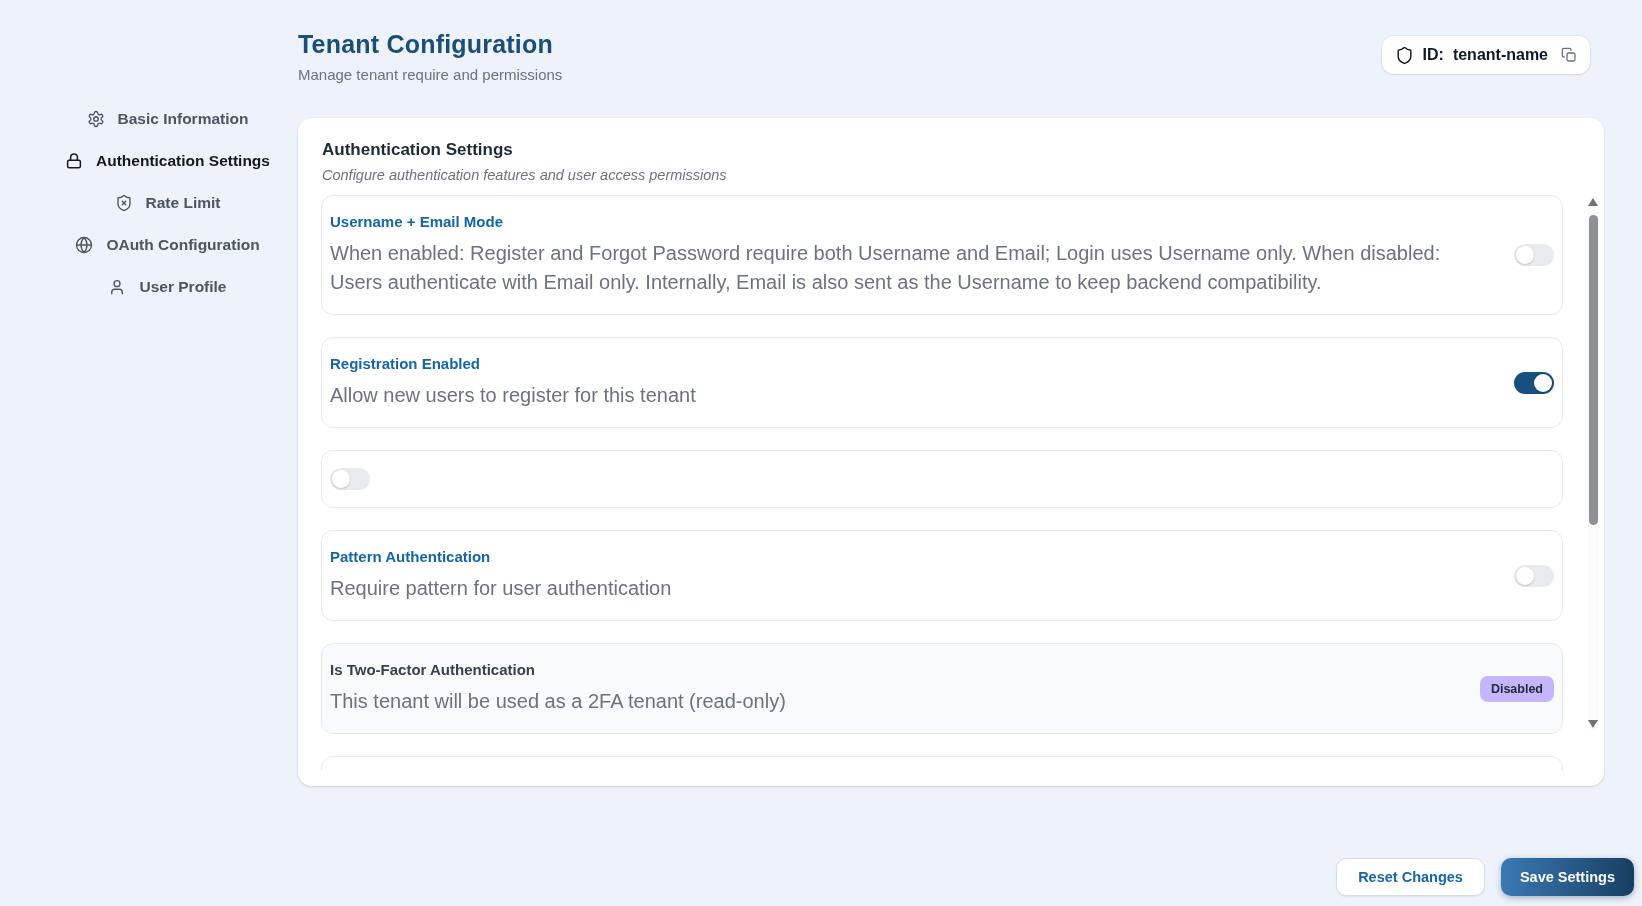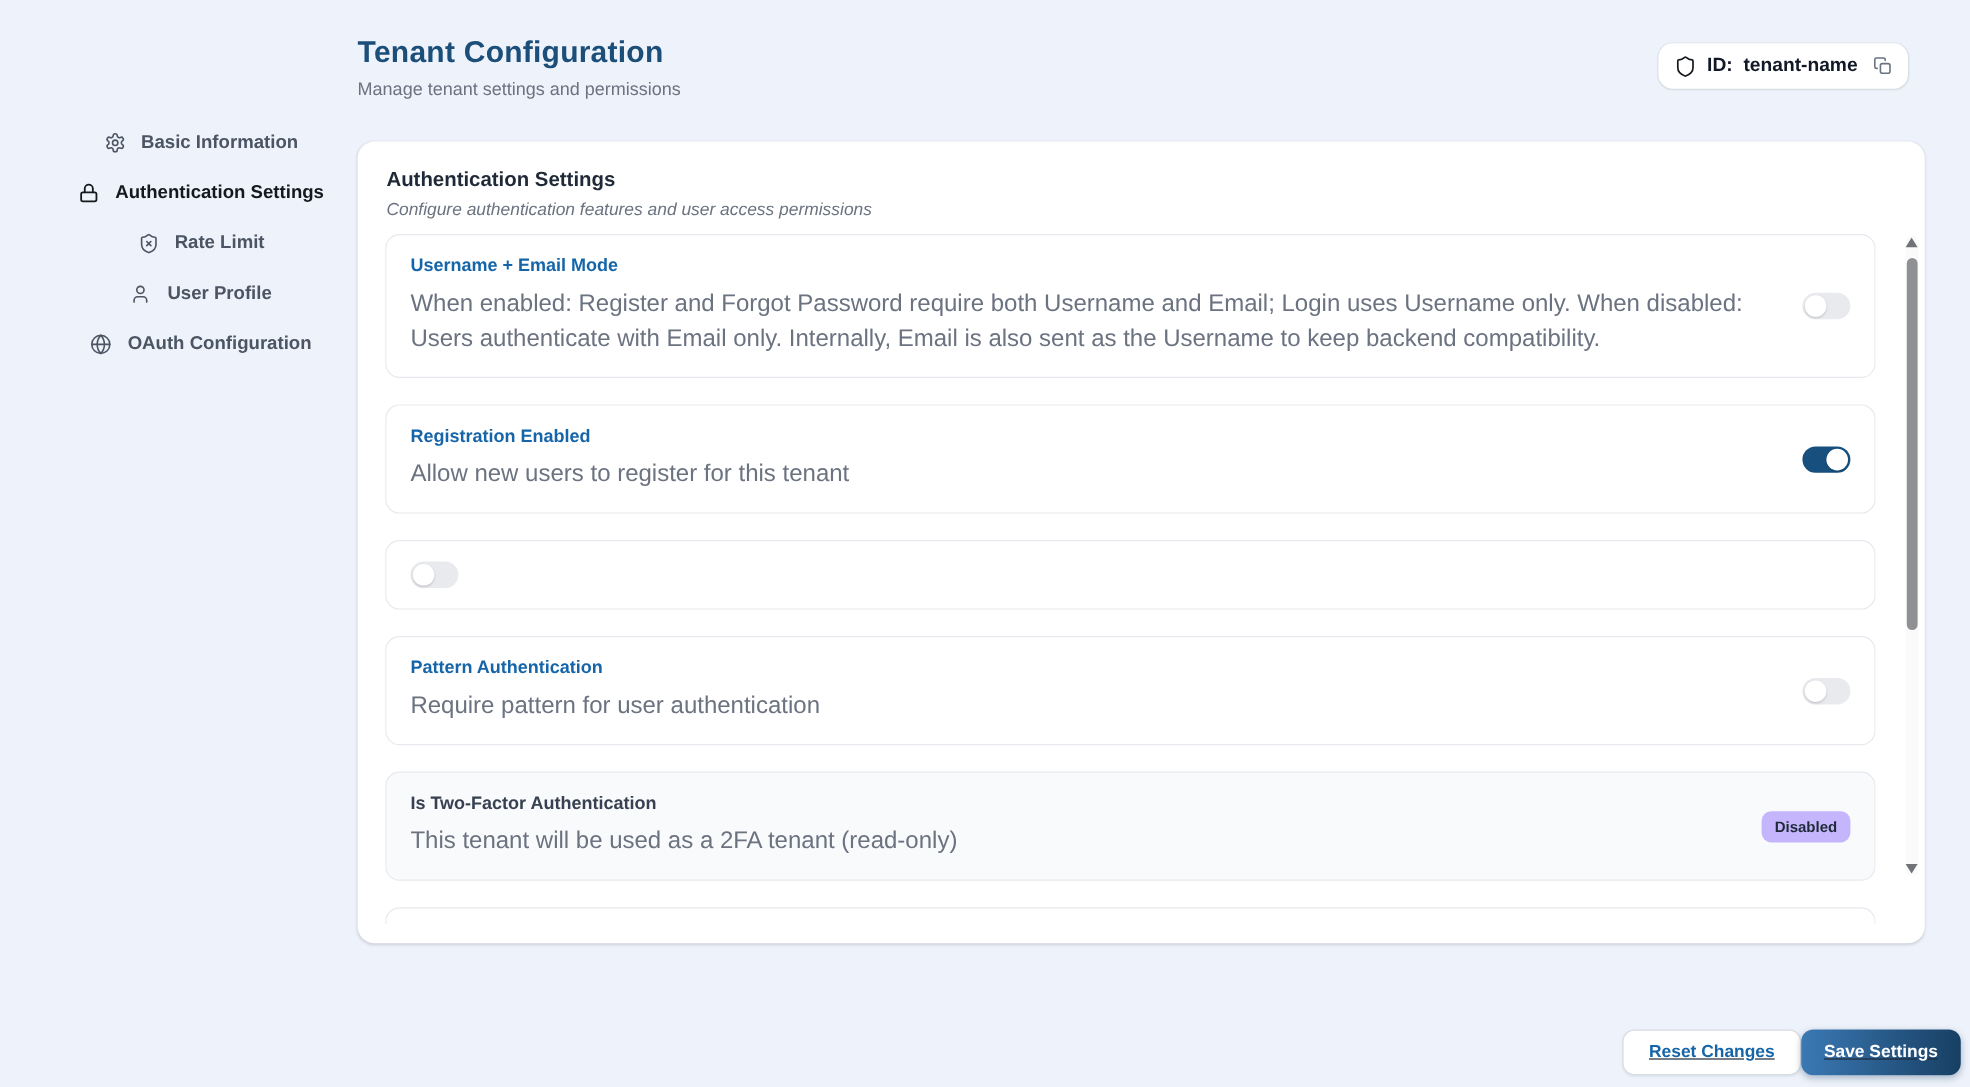--- a/index.html
+++ b/index.html
@@ -48,21 +48,21 @@
     box-shadow:0 1px 3px rgba(16,24,40,.10),0 1px 2px rgba(16,24,40,.05);
   }
   .panel-header{padding:22px 24px 0 24px;}
   .panel-title{font-size:17px;font-weight:700;color:#1f2937;}
   .panel-subtitle{font-size:14.5px;color:var(--text-gray);margin-top:7px;font-style:italic;}
   .cards-viewport{
     position:absolute;left:23px;top:77px;width:1242px;height:575px;overflow:hidden;
   }
   .card{
     border:1px solid var(--card-border);border-radius:12px;background:#fff;
-    padding:17px 20px;margin-bottom:22px;
+    padding:17px 8px;margin-bottom:22px;
     display:flex;justify-content:space-between;align-items:center;gap:30px;
   }
   .card-title{font-size:15px;font-weight:700;color:var(--accent);margin-bottom:9px;}
   .card-desc{font-size:20px;color:var(--text-gray);line-height:1.45;}
   .card-text{flex:1;min-width:0;}
   .card.readonly{background:#f9fafb;}
   .card.readonly .card-title{color:#374151;}
   .card-partial{height:40px;margin-bottom:0;}
   
   .toggle{
@@ -80,39 +80,39 @@
     background:#c4b5fd;color:#1f2937;font-size:12.5px;font-weight:600;
     padding:6px 11px;border-radius:8px;flex-shrink:0;
   }
   
   .scrollbar{position:absolute;right:5px;top:78px;width:11px;height:534px;background:#fafafa;border-radius:6px;}
   .scroll-thumb{position:absolute;left:1px;top:19px;width:9px;height:310px;border-radius:5px;background:#8f9094;cursor:pointer;}
   .scroll-arrow{position:absolute;left:0;width:0;height:0;border-left:5.5px solid transparent;border-right:5.5px solid transparent;cursor:pointer;}
   .scroll-arrow.up{top:2px;border-bottom:8px solid #707276;}
   .scroll-arrow.down{bottom:2px;border-top:8px solid #707276;}
   
-  .footer-actions{position:absolute;right:8px;bottom:10px;display:flex;text-decoration:underline;}
+  .footer-actions{position:absolute;right:8px;bottom:10px;display:flex;gap:16px;}
   .btn{height:38px;border-radius:10px;font-size:14.5px;font-weight:700;cursor:pointer;
        font-family:"Liberation Sans","DejaVu Sans",sans-serif;}
   .btn-reset{
     background:#fff;color:var(--accent);border:1px solid #d8dce3;padding:0 21px;
     box-shadow:0 1px 2px rgba(16,24,40,.06);
   }
   .btn-save{
     background:linear-gradient(90deg,var(--save-grad-a),var(--save-grad-b));
     color:#fff;border:none;padding:0 19px;
     box-shadow:0 2px 6px rgba(23,63,99,.35);
   }
 </style>
 </head>
 <body>
 
 <div class="header-block">
   <h1 class="page-title">Tenant Configuration</h1>
-  <div class="page-subtitle">Manage tenant settings and permissions</div>
+  <div class="page-subtitle">Manage tenant require and permissions</div>
 </div>
 
 <div class="tenant-badge">
   <span class="icon">
       <svg width="19" height="19" viewBox="0 0 24 24" fill="none" stroke="#15181d" stroke-width="1.8" stroke-linecap="round" stroke-linejoin="round">
         <path d="M20 13c0 5-3.5 7.5-7.66 8.95a1 1 0 0 1-.67-.01C7.5 20.5 4 18 4 13V6a1 1 0 0 1 1-1c2 0 4.5-1.2 6.24-2.72a1.17 1.17 0 0 1 1.52 0C14.51 3.81 17 5 19 5a1 1 0 0 1 1 1z"></path>
       </svg>
     </span>
   <span>ID:</span>
   <span>tenant-name</span>
@@ -151,35 +151,35 @@
           <path d="M20 13c0 5-3.5 7.5-7.66 8.95a1 1 0 0 1-.67-.01C7.5 20.5 4 18 4 13V6a1 1 0 0 1 1-1c2 0 4.5-1.2 6.24-2.72a1.17 1.17 0 0 1 1.52 0C14.51 3.81 17 5 19 5a1 1 0 0 1 1 1z"></path>
           <path d="m14.3 9.7-4.6 4.6"></path>
           <path d="m9.7 9.7 4.6 4.6"></path>
         </svg>
       </span>
     <span class="label">Rate Limit</span>
   </div>
     <div class="side-item">
     <span class="icon">
         <svg width="18" height="18" viewBox="0 0 24 24" fill="none" stroke="currentColor" stroke-width="1.8" stroke-linecap="round" stroke-linejoin="round">
-          <circle cx="12" cy="7.5" r="4"></circle>
-          <path d="M19 21v-2a4 4 0 0 0-4-4H9a4 4 0 0 0-4 4v2"></path>
-        </svg>
-      </span>
-    <span class="label">User Profile</span>
-  </div>
-    <div class="side-item">
-    <span class="icon">
-        <svg width="18" height="18" viewBox="0 0 24 24" fill="none" stroke="currentColor" stroke-width="1.8" stroke-linecap="round" stroke-linejoin="round">
           <circle cx="12" cy="12" r="10"></circle>
           <path d="M12 2a14.5 14.5 0 0 0 0 20 14.5 14.5 0 0 0 0-20"></path>
           <path d="M2 12h20"></path>
         </svg>
       </span>
     <span class="label">OAuth Configuration</span>
+  </div>
+    <div class="side-item">
+    <span class="icon">
+        <svg width="18" height="18" viewBox="0 0 24 24" fill="none" stroke="currentColor" stroke-width="1.8" stroke-linecap="round" stroke-linejoin="round">
+          <circle cx="12" cy="7.5" r="4"></circle>
+          <path d="M19 21v-2a4 4 0 0 0-4-4H9a4 4 0 0 0-4 4v2"></path>
+        </svg>
+      </span>
+    <span class="label">User Profile</span>
   </div>
   </nav>
 
 <section class="panel">
   <div class="panel-header">
     <div class="panel-title">Authentication Settings</div>
     <div class="panel-subtitle">Configure authentication features and user access permissions</div>
   </div>
 
   <div class="cards-viewport">

